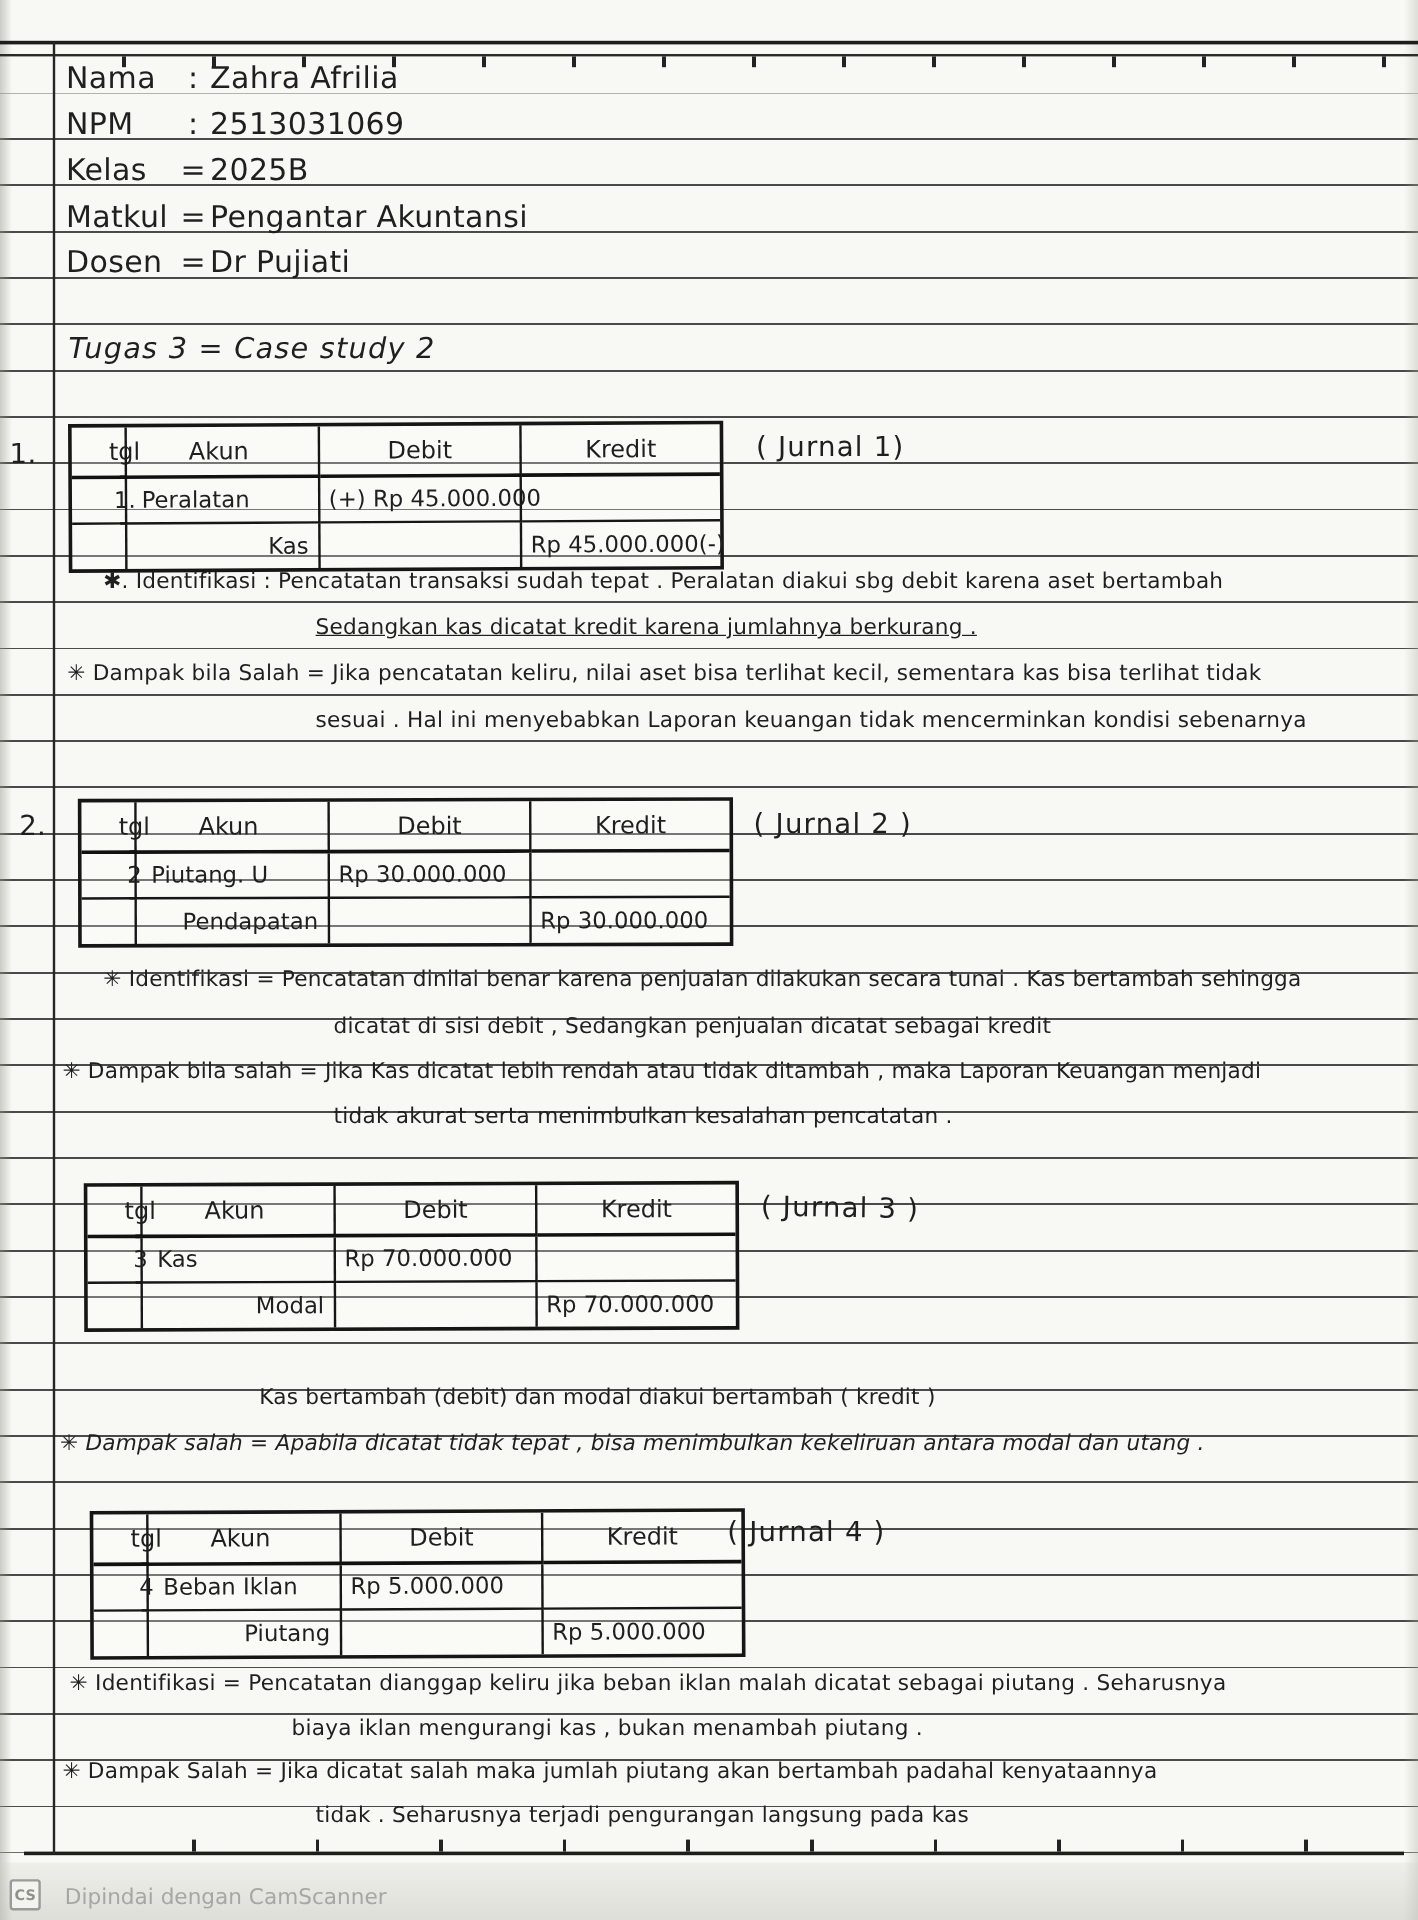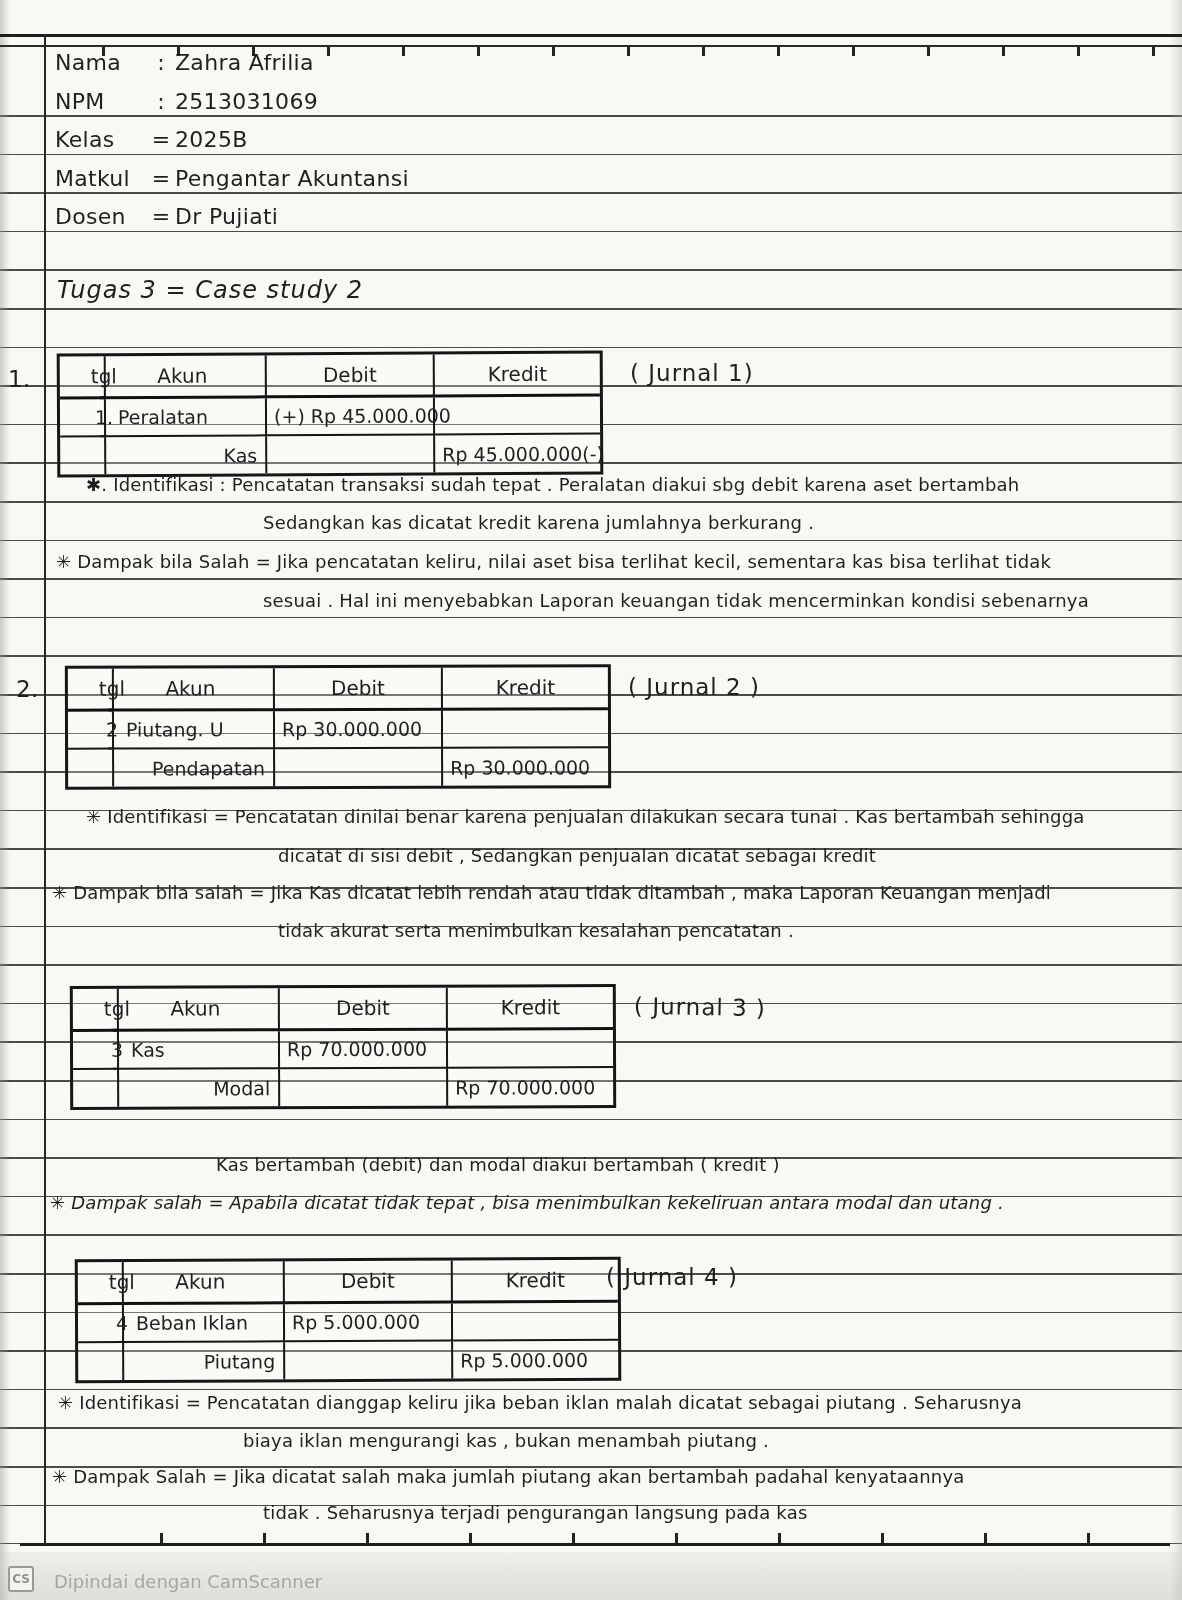--- a/index.html
+++ b/index.html
@@ -24,21 +24,21 @@
   .top-ticks{position:absolute;left:30px;top:47px;width:1140px;height:9px;
     background:repeating-linear-gradient(90deg,transparent 0 72px,#222 72px 75px);}
   .bottom-rule{position:absolute;left:20px;top:1543px;width:1150px;height:3px;background:#1d1d1d;}
   .bottom-ticks{position:absolute;left:60px;top:1533px;width:1100px;height:10px;
     background:repeating-linear-gradient(90deg,transparent 0 100px,#222 100px 103px);}
   .margin-line{position:absolute;left:44px;top:35px;width:2px;height:1510px;background:#262626;}
 
   .hand{white-space:nowrap;letter-spacing:.3px;}
 
   
-  .hfield{position:absolute;left:55px;font-size:22px;display:flex;}
+  .hfield{position:absolute;left:55px;font-size:25px;display:flex;}
   .hfield .lbl{display:inline-block;width:92px;}
   .hfield .sep{display:inline-block;width:28px;text-align:center;}
   .f0{top:50px;} .f1{top:89px;} .f2{top:127px;} .f3{top:166px;} .f4{top:204px;}
   .assignment{position:absolute;left:57px;top:276px;font-size:24px;letter-spacing:1px;font-style:italic;}
 
   
   .jtable{position:absolute;display:grid;
     grid-template-columns:40px 167px 168px 165px;
     grid-template-rows:43px 38px 37px;
     border:3px solid #161616;background:rgba(255,255,255,.25);}
@@ -59,21 +59,21 @@
 
   .jtitle{position:absolute;font-size:23px;letter-spacing:1px;white-space:nowrap;}
   .jt1{left:630px;top:360px;} .jt2{left:628px;top:674px;}
   .jt3{left:634px;top:994px;transform:rotate(1deg);} .jt4{left:606px;top:1264px;}
 
   .margin-no{position:absolute;font-size:23px;}
   .mn1{left:8px;top:366px;} .mn2{left:16px;top:676px;}
 
   
   .note{position:absolute;font-size:18px;white-space:nowrap;letter-spacing:.2px;}
-  .j1n0{left:86px;top:474px;} .j1n1{left:263px;top:512px;}
+  .j1n0{left:86px;top:474px;} .j1n1{left:263px;top:512px;text-decoration:underline;}
   .j1n2{left:56px;top:551px;}  .j1n3{left:263px;top:590px;}
   .j2n0{left:86px;top:806px;} .j2n1{left:278px;top:845px;}
   .j2n2{left:52px;top:882px;}  .j2n3{left:278px;top:920px;}
   .j3n0{left:56px;top:1116px;} .j3n1{left:216px;top:1154px;}
   .j3n2{left:50px;top:1192px;font-style:italic;}
   .j4n0{left:58px;top:1392px;} .j4n1{left:243px;top:1430px;}
   .j4n2{left:52px;top:1466px;} .j4n3{left:263px;top:1502px;}
 
   
   .cs-footer{position:absolute;left:8px;top:1566px;display:flex;align-items:flex-end;gap:20px;}

